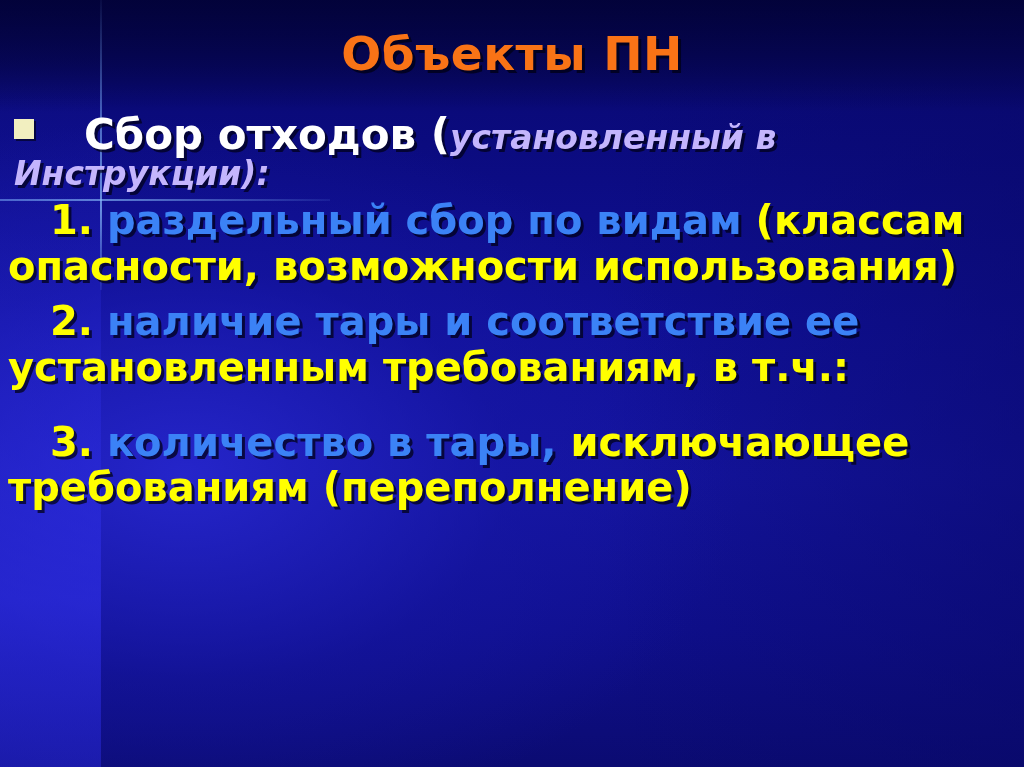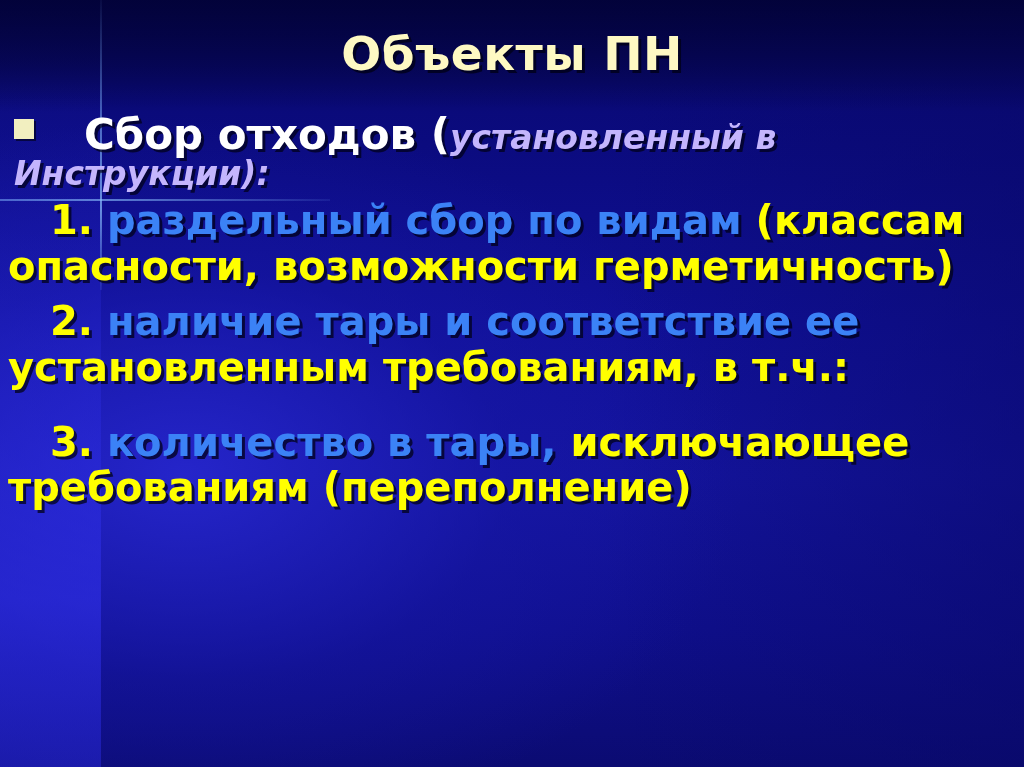--- a/index.html
+++ b/index.html
@@ -71,21 +71,21 @@
   }
 
   .title {
     position: absolute;
     left: 0;
     top: 26px;
     width: 1024px;
     text-align: center;
     font-size: 47px;
     font-weight: bold;
-    color: #fef9c3;
+    color: #f97316;
     letter-spacing: 0.5px;
     text-shadow: 3px 3px 0 rgba(0,0,20,0.75);
     white-space: nowrap;
   }
 
   .body-block {
     position: absolute;
     left: 0;
     top: 114px;
     width: 1024px;
@@ -155,21 +155,21 @@
     <div class="title">Объекты ПН</div>
 
     <div class="body-block">
 
       <div class="bullet-line">
         <span class="bullet-marker"></span><span class="bullet-main">Сбор отходов (</span><span class="bullet-italic">установленный в Инструкции):</span>
       </div>
 
       <div class="sp-1"></div>
 
-      <div class="para"><span class="c-yellow">1.</span><span class="c-blue"> раздельный сбор по видам </span><span class="c-yellow">(классам опасности, возможности герметичность)</span></div>
+      <div class="para"><span class="c-yellow">1.</span><span class="c-blue"> раздельный сбор по видам </span><span class="c-yellow">(классам опасности, возможности использования)</span></div>
 
       <div class="sp-2"></div>
 
       <div class="para"><span class="c-yellow">2.</span><span class="c-blue"> наличие тары и соответствие ее </span><span class="c-yellow">установленным требованиям, в т.ч.:</span></div>
 
       <div class="sp-2"></div>
 
 
       <div class="sp-2"></div>
 

